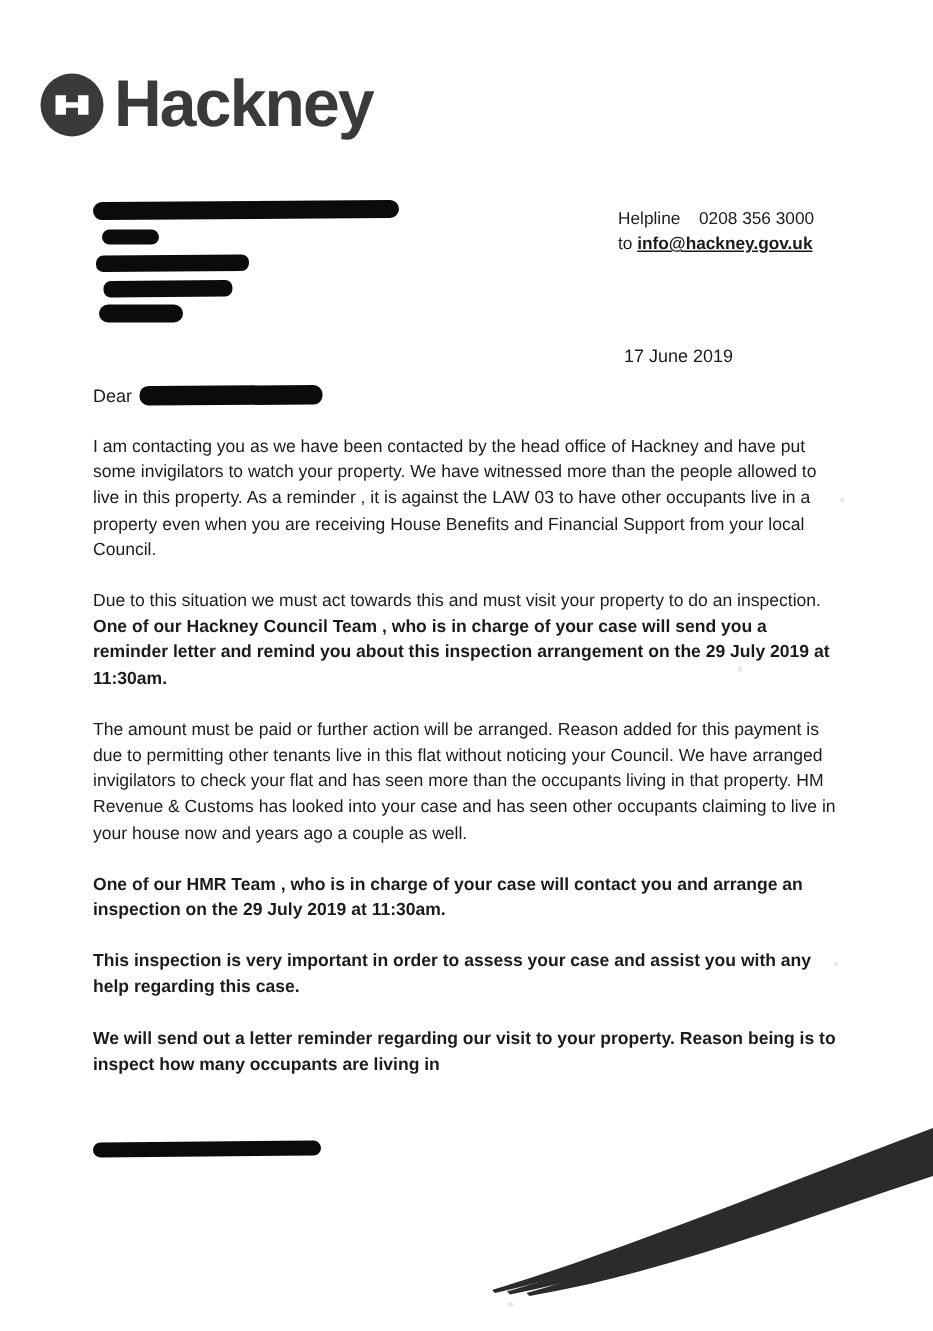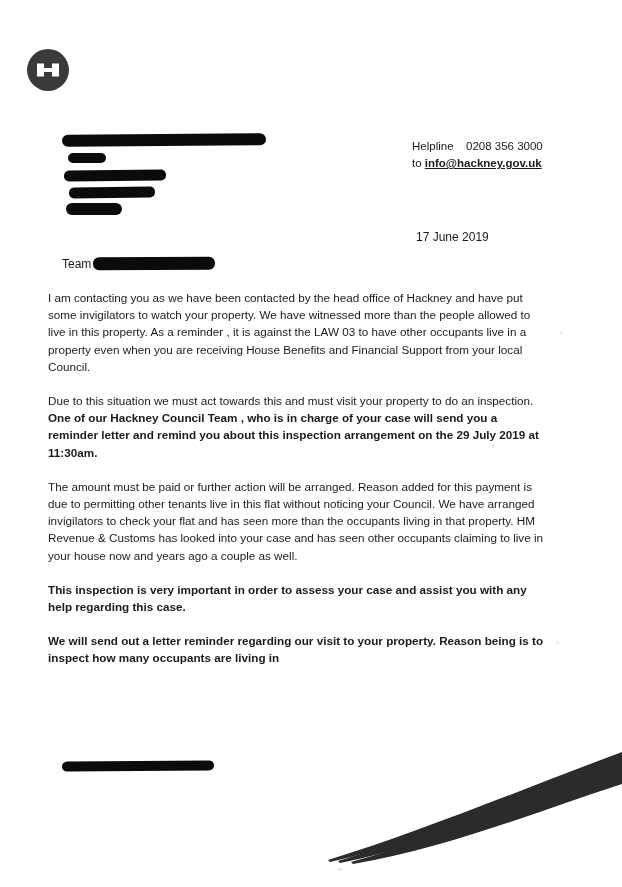--- a/index.html
+++ b/index.html
@@ -96,21 +96,21 @@
   .salutation {
     position: absolute;
     left: 62px;
     top: 257px;
     font-size: 12px;
   }
 
   
   .body-col {
     position: absolute;
-    left: 48px;
+    left: 62px;
     top: 289px;
     width: 500px;
     font-size: 11.7px;
     line-height: 17.2px;
   }
   .para { margin: 0 0 17px 0; }
   .para.bold { font-weight: bold; }
   .para .b { font-weight: bold; }
   .para.tight { margin-bottom: 16px; }
 
@@ -132,20 +132,21 @@
 </head>
 <body>
 
 <div id="page">
 
   <div class="logo-wrap">
     <svg class="logo-mark" width="44" height="44" viewBox="0 0 44 44">
       <circle cx="22" cy="22" r="21" fill="#3a3a3a"></circle>
       <path d="M11 15.5 h7 v4.6 h8 v-4.6 h7 v13 h-7 v-4.6 h-8 v4.6 h-7 z" fill="#ffffff"></path>
     </svg>
+    <span class="logo-word">Hackney</span>
   </div>
 
   <div>
     <div class="redact r1"></div>
     <div class="redact r2"></div>
     <div class="redact r3"></div>
     <div class="redact r4"></div>
     <div class="redact r5"></div>
   </div>
 
@@ -154,32 +155,33 @@
       <span class="helpline-label">Helpline</span><span>0208 356 3000</span>
     </div>
     <div class="row-inline">
       <span>to</span>
       <span class="email">info@hackney.gov.uk</span>
     </div>
   </div>
 
   <div class="date">17 June 2019</div>
 
-  <div class="salutation">Team</div>
+  <div class="salutation">Dear</div>
   <div class="redact dear"></div>
 
   <div class="body-col">
 
     <p class="para">I am contacting you as we have been contacted by the head office of Hackney  and have put some invigilators to watch your property. We have witnessed more than the people allowed to live in this property. As a reminder , it is against the LAW 03 to have other occupants live in a property even when you are receiving House Benefits and Financial Support from your local Council.</p>
 
     <p class="para"><span>Due to this situation we must act towards this and must visit your property to do an inspection. </span><span class="b">One of our Hackney Council Team , who is in charge of your case will send you a reminder letter and remind you about this inspection arrangement on the 29 July 2019 at 11:30am.</span></p>
 
 
     <p class="para">The amount must be paid or further action will be arranged. Reason added for this payment is due to permitting other tenants live in this flat without noticing your Council. We have arranged invigilators to check your flat and has seen more than the occupants living in that property. HM Revenue &amp; Customs has looked into your case and has seen other occupants claiming to live in your house now and years ago a couple as well.</p>
 
+    <p class="para bold">One of our HMR Team , who is in charge of your case will contact you and arrange an inspection on the 29 July 2019 at 11:30am.</p>
 
     <p class="para bold">This inspection is very important in order to assess your case and assist you with any help regarding this case.</p>
 
     <p class="para bold tight">
       <span>We will send out a letter reminder regarding our visit to your property. Reason being is to</span><br>
       <span>inspect how many occupants are living in</span><br>
       <br>
     </p>
   </div>
 

